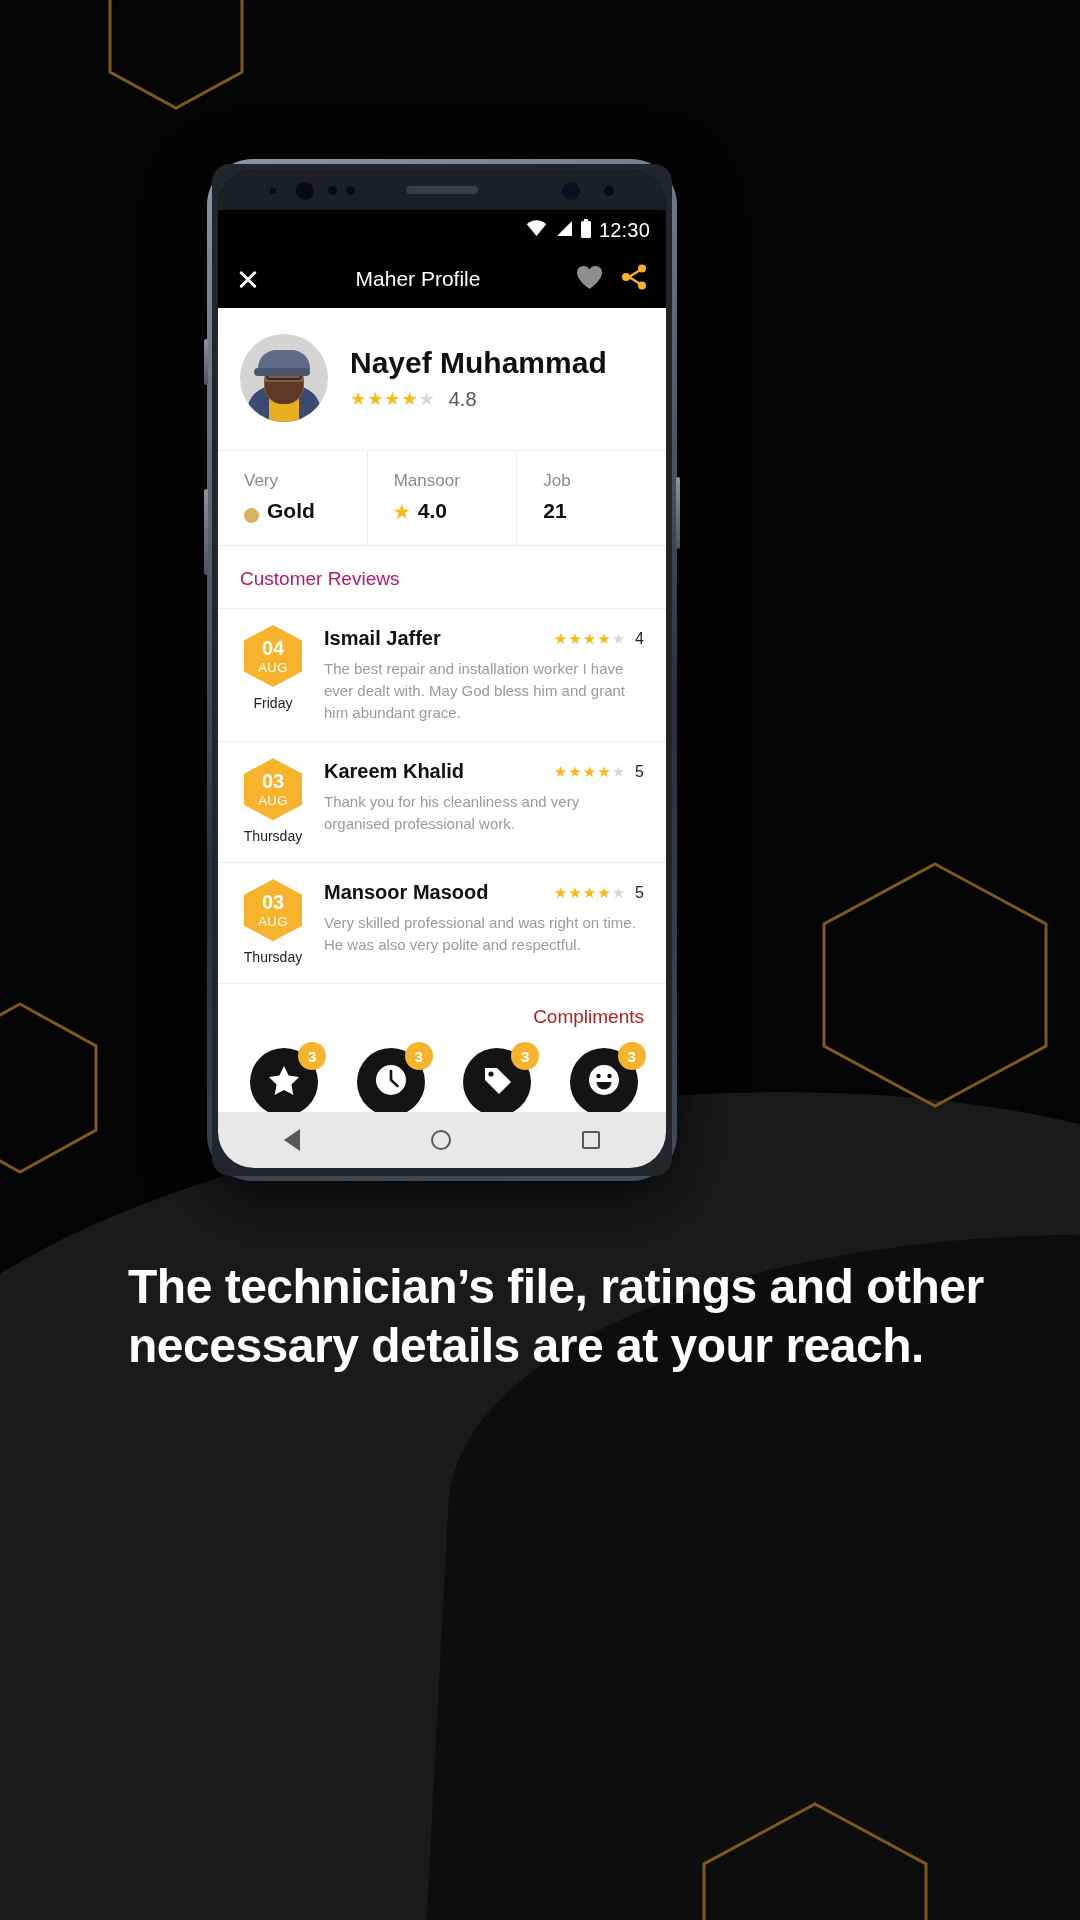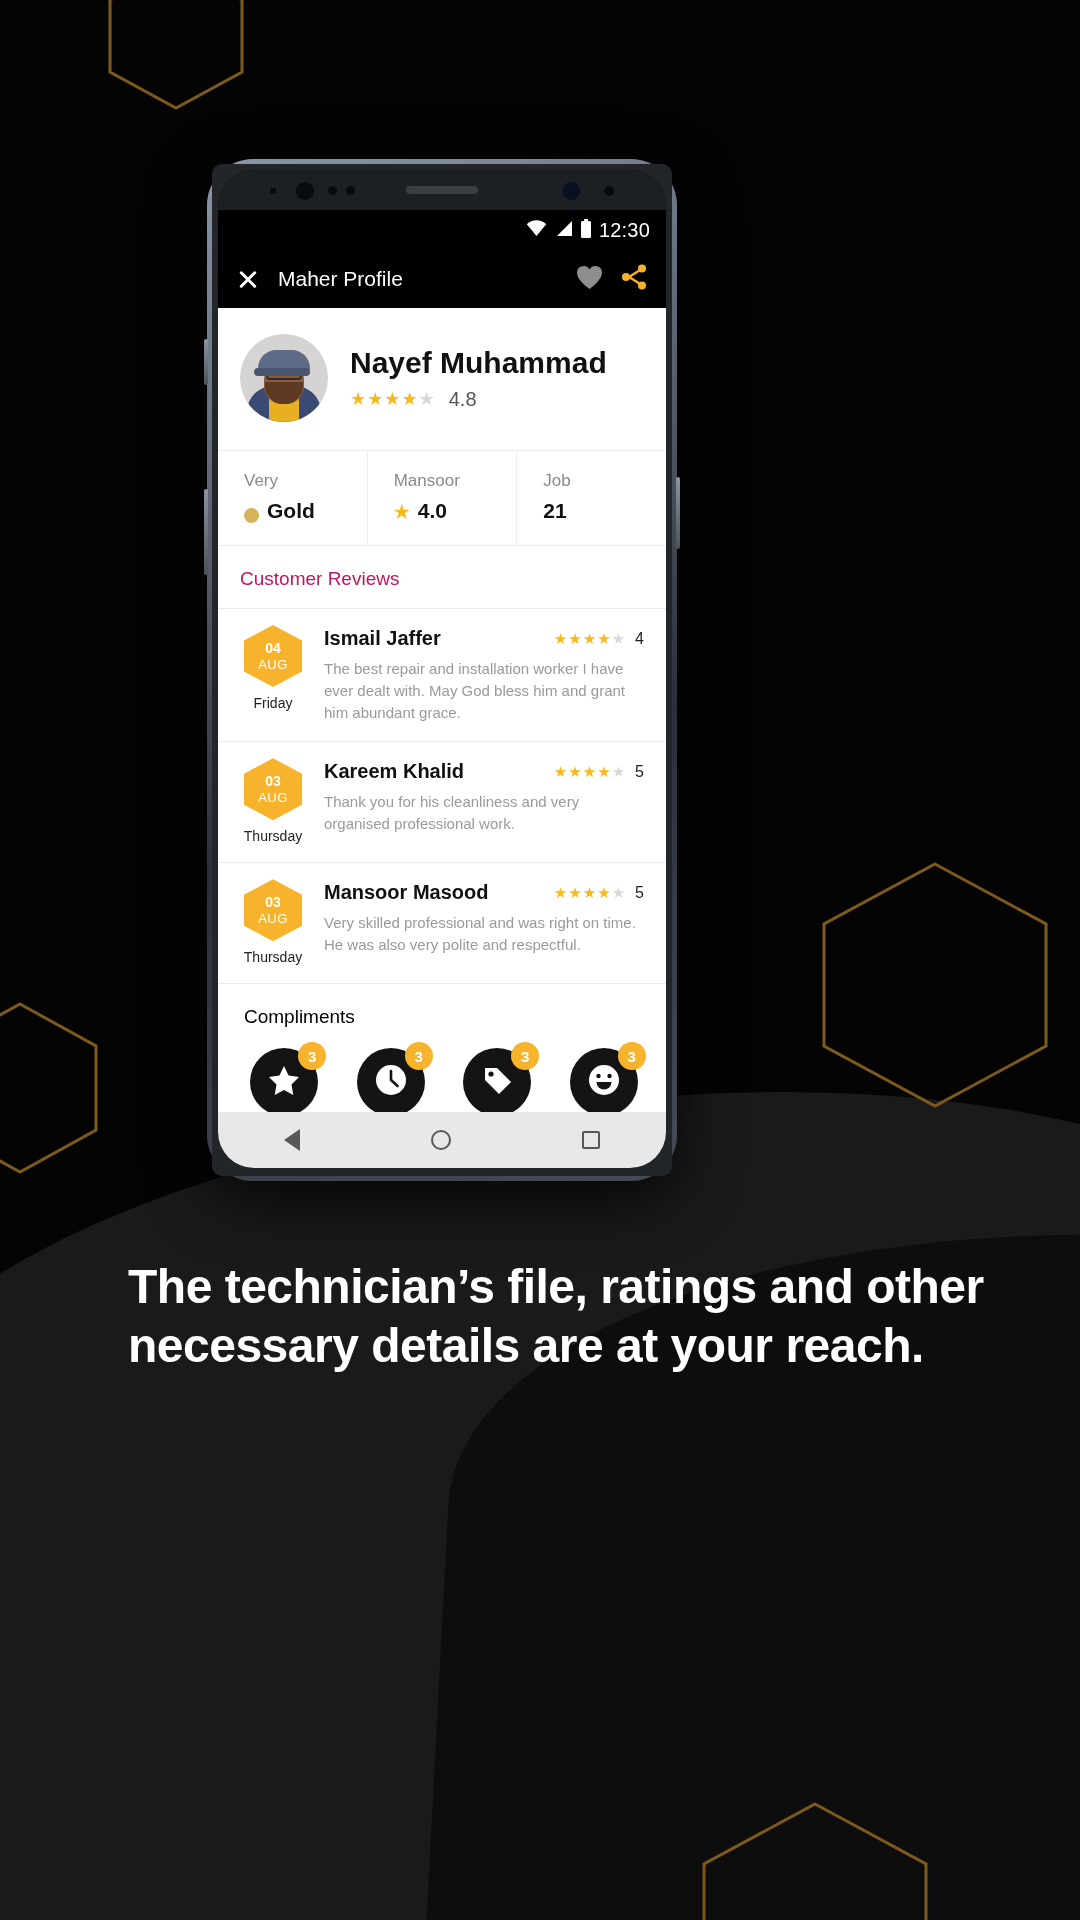--- a/index.html
+++ b/index.html
@@ -30,21 +30,21 @@
   .phone {
     position:absolute; left:207px; top:159px;
     width:470px; height:1022px;
     border-radius:46px;
     background:linear-gradient(160deg,#8c97a6 0%,#5d6672 28%,#2b3038 60%,#454c57 100%);
     padding:5px;
     box-shadow:0 18px 60px rgba(0,0,0,.8);
   }
   .phone-inner {
     width:100%; height:100%;
-    border-radius:10px;
+    border-radius:18px;
     background:#22262b;
     padding:6px 6px 8px 6px;
     position:relative;
     overflow:hidden;
   }
   .phone-screen {
     width:100%; height:100%;
     border-radius:36px;
     background:#000;
     overflow:hidden;
@@ -75,21 +75,21 @@
     display:flex; align-items:center; justify-content:flex-end;
     padding-right:16px; gap:7px;
   }
   .status-time { color:#fff; font-size:20px; letter-spacing:.2px; }
 
   
   .appbar {
     height:58px; background:#000; flex:none;
     display:flex; align-items:center; padding:0 18px; gap:18px;
   }
-  .appbar-title { color:#fff; font-size:21px; flex:1; }
+  .appbar-title { color:#fff; font-size:21px; flex:1;text-align:center; }
   .close-x { width:24px; height:24px; position:relative; }
   .close-x:before,.close-x:after{
     content:""; position:absolute; left:1px; top:11px; width:22px; height:3px;
     background:#fff; border-radius:2px;
   }
   .close-x:before{ transform:rotate(45deg);} .close-x:after{ transform:rotate(-45deg);}
 
   
   .content { flex:1; background:#fff; overflow:hidden; }
 
@@ -142,34 +142,34 @@
     display:flex; gap:20px; padding:16px 22px 18px 24px; align-items:flex-start;
   }
   .rev-date { width:62px; flex:none; text-align:center; }
   .badge-hex {
     width:58px; height:62px; margin:0 auto;
     background:#f7b32b;
     clip-path:polygon(50% 0%,100% 25%,100% 75%,50% 100%,0% 75%,0% 25%);
     display:flex; flex-direction:column; align-items:center; justify-content:center;
     color:#fff;
   }
-  .badge-day { font-size:14px; font-weight:bold; line-height:1;text-align:center; }
+  .badge-day { font-size:20px; font-weight:bold; line-height:1;text-align:center; }
   .badge-mon { font-size:13px; letter-spacing:.5px; margin-top:2px; }
   .rev-weekday { font-size:14px; color:#222; margin-top:8px; }
   .rev-body { flex:1; padding-top:2px; }
   .rev-top { display:flex; align-items:center; }
   .rev-name { font-size:20px; font-weight:bold; color:#111; flex:1; }
   .rev-stars { display:flex; align-items:center; gap:10px; }
   .rev-stars .stars { font-size:15px; }
   .rev-num { font-size:16px; color:#222; }
   .rev-text { margin-top:8px; color:#9a9a9a; font-size:15px; line-height:1.45; }
 
   
   .compliments { padding:22px 22px 14px 26px; }
-  .comp-title { color:#000000; font-size:19px; margin-bottom:20px; }
+  .comp-title { color:#b91c1c; font-size:19px; margin-bottom:20px;text-align:right; }
   .comp-row { display:flex; gap:26px; }
   .comp { width:84px; text-align:center; }
   .comp-ico-wrap { position:relative; width:68px; height:68px; margin:0 auto; }
   .comp-circle {
     width:68px; height:68px; border-radius:50%; background:#141414;
     display:flex; align-items:center; justify-content:center;
     position:relative; overflow:hidden;
   }
   .comp-circle .glyph { position:relative; z-index:2; }
   .comp-count {

